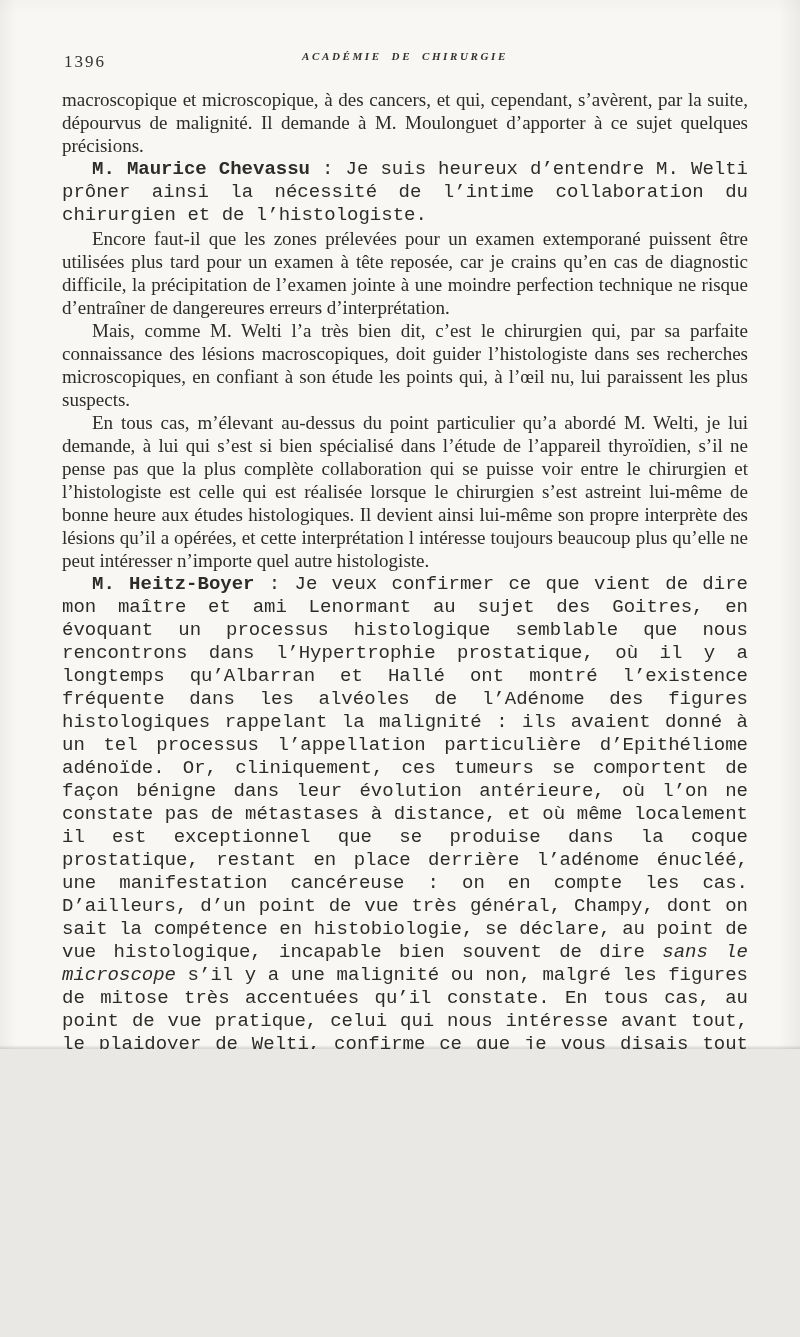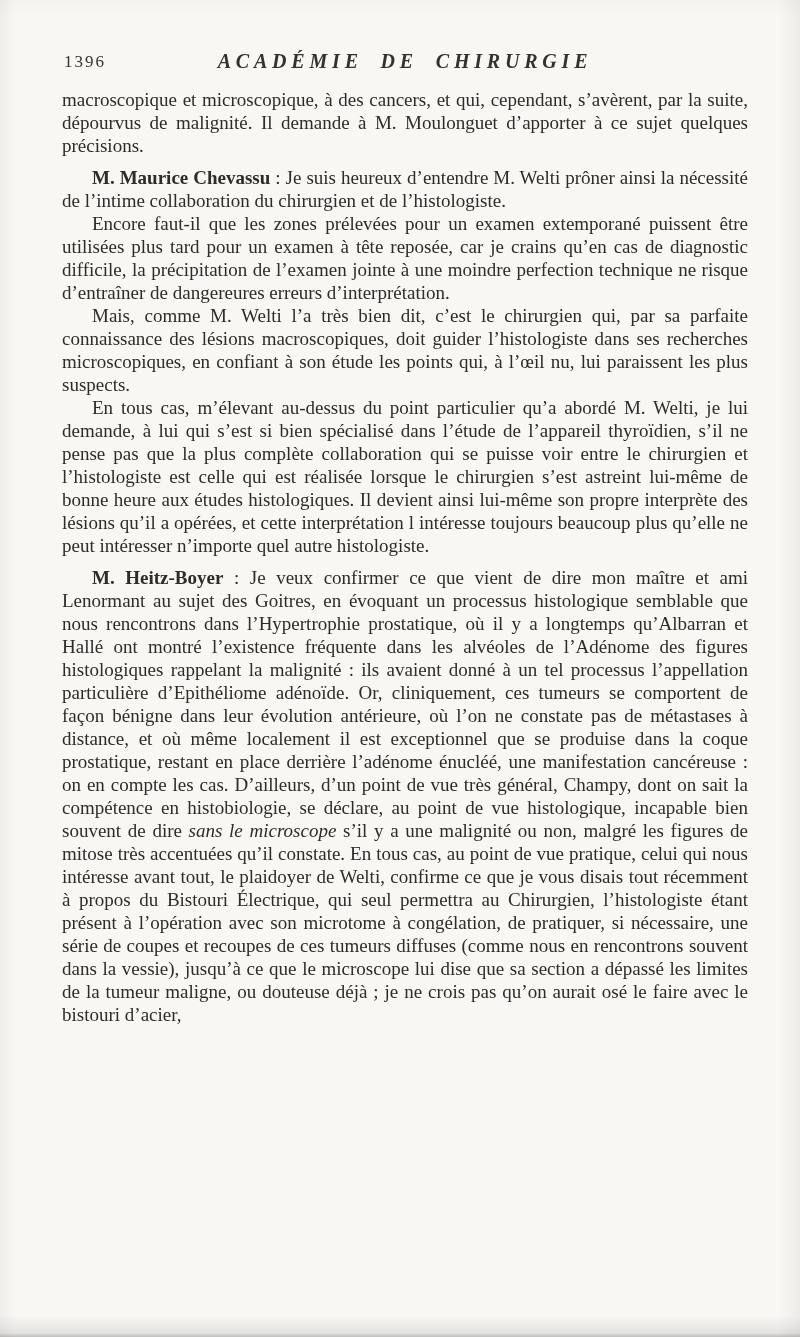--- a/index.html
+++ b/index.html
@@ -3,21 +3,21 @@
 <meta charset="utf-8">
 <style>
   html, body {
     margin: 0;
     padding: 0;
     background: #e9e8e5;
   }
   .page {
     position: relative;
     width: 800px;
-    height: 1337px;
+    height: 1049px;
     margin: 0 auto;
     overflow: hidden;
     background:
       linear-gradient(90deg, rgba(0,0,0,0.045) 0px, rgba(0,0,0,0.0) 16px, rgba(0,0,0,0.0) 778px, rgba(0,0,0,0.05) 800px),
       linear-gradient(180deg, rgba(0,0,0,0.02) 0px, rgba(0,0,0,0.0) 14px, rgba(0,0,0,0.0) 1316px, rgba(0,0,0,0.10) 1337px),
       #f8f7f4;
     font-family: "Liberation Serif", "DejaVu Serif", serif;
     color: #2e2c29;
   }
   .page-header {
@@ -33,41 +33,41 @@
     top: 2px;
     font-size: 17px;
     letter-spacing: 2px;
     color: #34322f;
   }
   .running-title {
     display: block;
     text-align: center;
     font-style: italic;
     font-weight: bold;
-    font-size: 20px;
+    font-size: 11px;
     letter-spacing: 0.24em;
     word-spacing: 0.4em;
     color: #34322f;
     white-space: nowrap;
   }
   .page-body {
     position: absolute;
     top: 88px;
     left: 62px;
     width: 686px;
     text-align: justify;
     font-size: 19px;
     line-height: 23px;
   }
   .para {
     margin: 0;
     text-indent: 30px;
   }
   .para.no-indent { text-indent: 0; }
-  .para.space-before { margin-top: 9px; }
+  .para.space-before { margin-top: 1px; font-family: Liberation Mono, monospace; }
   .seg-bold { font-weight: bold; }
   .seg-italic { font-style: italic; }
   .bottom-edge {
     position: absolute;
     left: 0;
     right: 0;
     bottom: 0;
     height: 4px;
     background: linear-gradient(180deg, rgba(0,0,0,0.0), rgba(0,0,0,0.14));
   }

